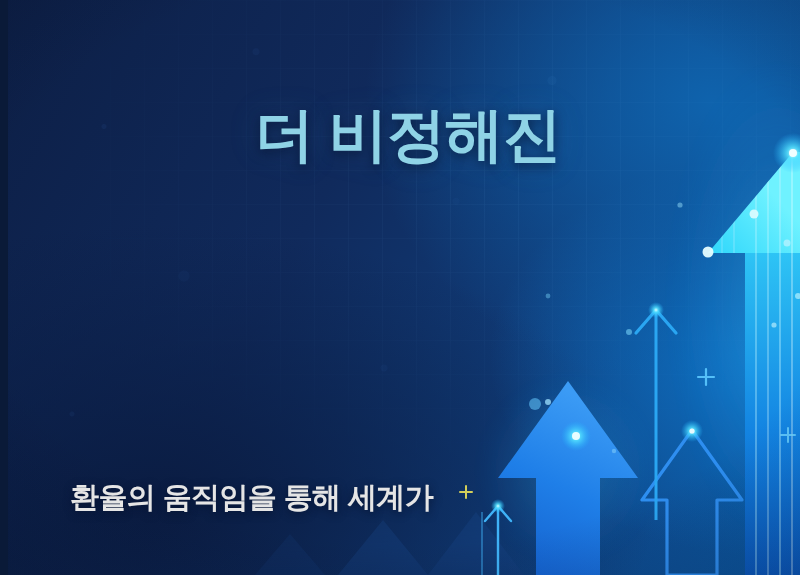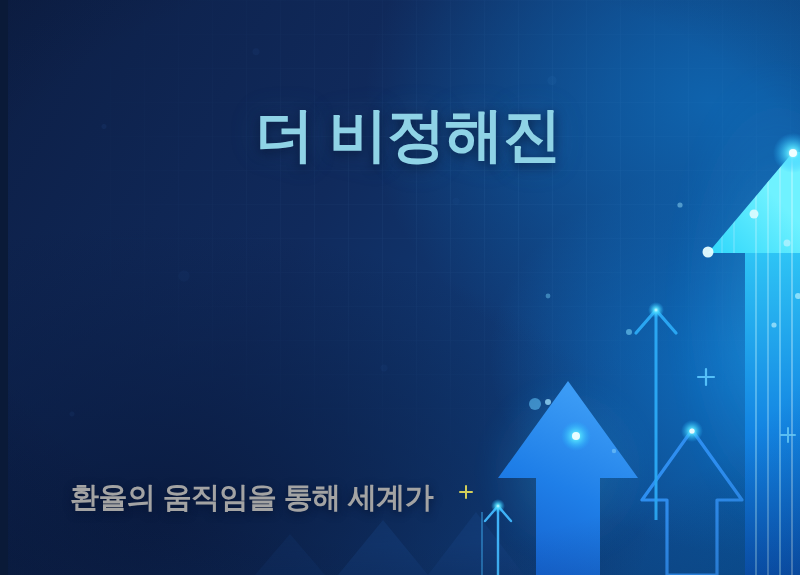--- a/index.html
+++ b/index.html
@@ -65,21 +65,21 @@
     font-weight:bold;
     letter-spacing:-1px;
     text-shadow:0 3px 12px rgba(4,16,44,.75), 0 0 30px rgba(70,150,210,.25);
     z-index:7;
   }
   .headline .l2{display:block; letter-spacing:-2px;}
 
   .subcopy{
     position:absolute;
     left:62px; top:448px;
-    color:#a3a3a3;
+    color:#e5e5e5;
     font-size:29px;
     line-height:1.42;
     font-weight:bold;
     letter-spacing:-0.6px;
     text-shadow:0 2px 8px rgba(6,18,46,.85);
     z-index:8;
   }
   .subcopy .s2{display:block;}
 </style>
 </head>

